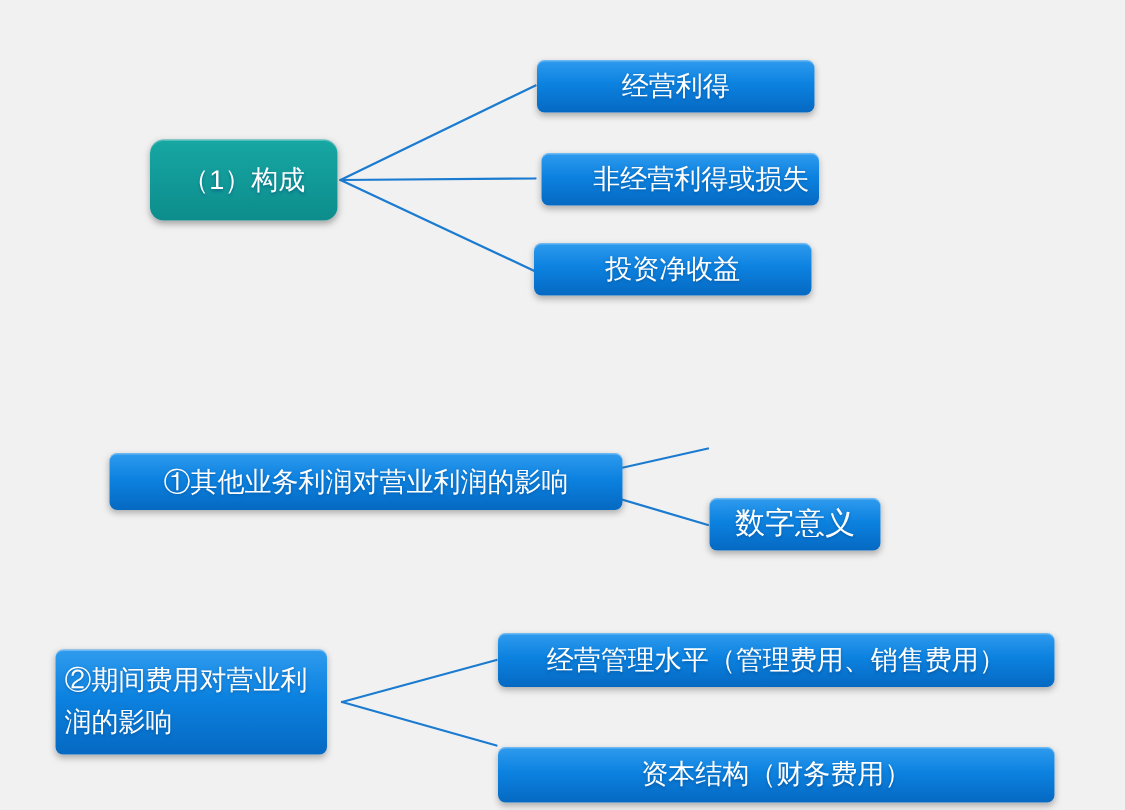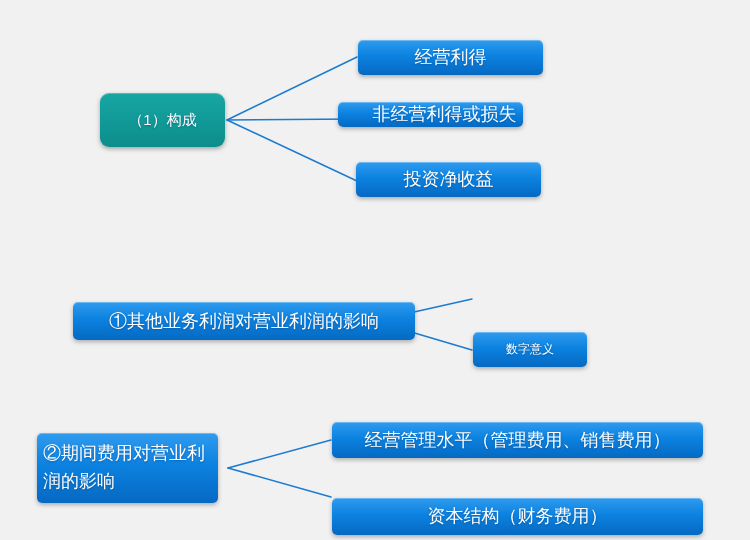--- a/index.html
+++ b/index.html
@@ -34,31 +34,31 @@
     text-align: left;
     background: linear-gradient(180deg, #2f9bee 0%, #0c82e0 45%, #0569c2 100%);
     border-radius: 5px;
     box-shadow: 0 2px 4px rgba(90,90,90,0.45), inset 0 1px 0 rgba(255,255,255,0.30);
     text-shadow: 0 1px 2px rgba(0,60,120,0.45);
     cursor: default;
   }
   .node.teal {
     background: linear-gradient(180deg, #17a7a3 0%, #0c8d8c 100%);
     border-radius: 9px;
-    font-size: 15px;
+    font-size: 18px;
     box-shadow: 0 2px 4px rgba(90,90,90,0.5), inset 0 1px 0 rgba(255,255,255,0.25);
   }
   
   .p1 { left: 100px; top:  93px; width: 125px; height: 54px; }
   .a1 { left: 358px; top:  40px; width: 185px; height: 35px; }
-  .a2 { left: 338px; top: 102px; width: 185px; height: 25px; padding-left: 34px; }
+  .a2 { left: 361px; top: 102px; width: 185px; height: 35px; padding-left: 34px; }
   .a3 { left: 356px; top: 162px; width: 185px; height: 35px; }
   .b  { left:  73px; top: 302px; width: 342px; height: 38px; }
   .c1 { left: 473px; top: 282px; width: 114px; height: 33px; font-size: 17px; }
-  .c2 { left: 473px; top: 332px; width: 114px; height: 35px; font-size: 12px; }
+  .c2 { left: 473px; top: 332px; width: 114px; height: 35px; font-size: 20px; }
   .d  { left:  37px; top: 433px; width: 181px; height: 70px; line-height: 1.55; }
   .e1 { left: 332px; top: 422px; width: 371px; height: 36px; }
   .e2 { left: 332px; top: 498px; width: 371px; height: 37px; }
 </style>
 </head>
 <body>
 
 <div class="canvas">
 
   <svg class="connectors" width="750" height="540" viewBox="0 0 750 540" aria-hidden="true">

